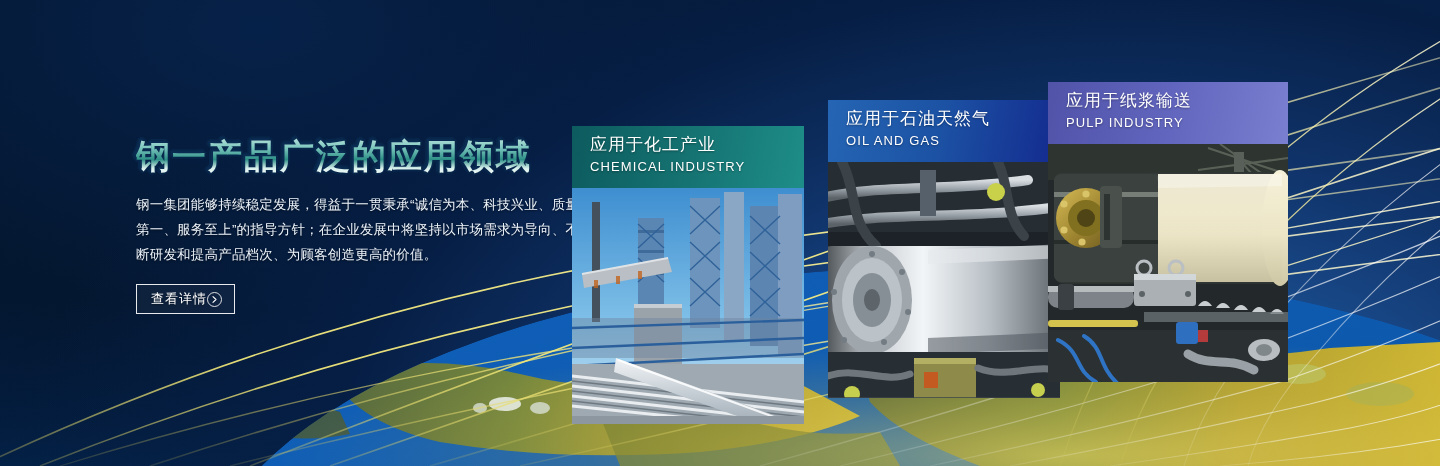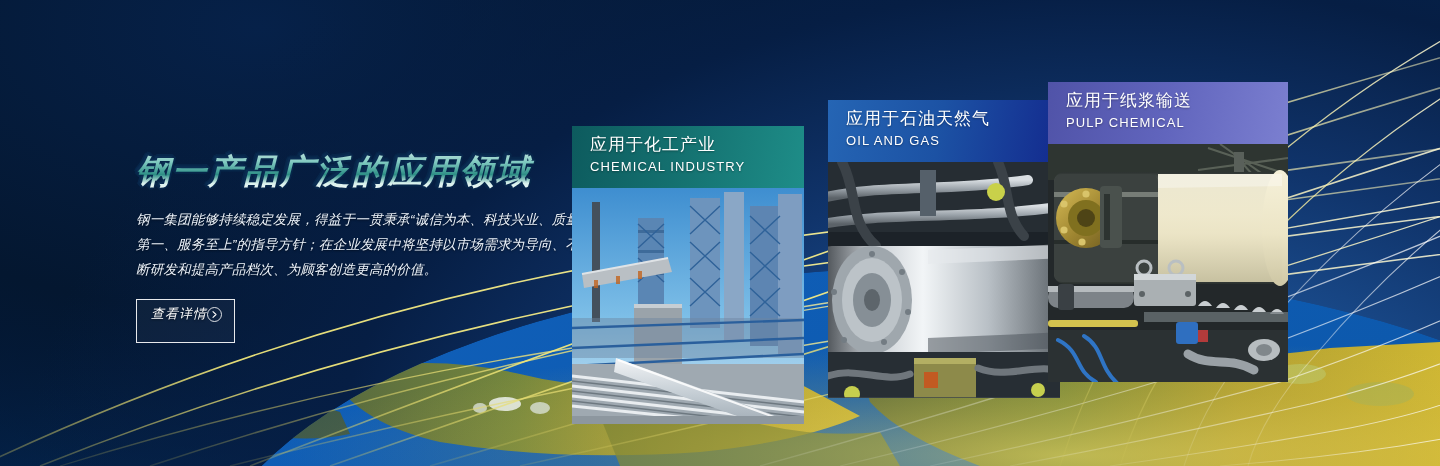--- a/index.html
+++ b/index.html
@@ -22,21 +22,21 @@
   
   .arcs { position:absolute; inset:0; pointer-events:none; }
 
   
   .globe-wrap {
     position:absolute; left:0; bottom:0; width:1440px; height:210px;
     pointer-events:none; overflow:hidden;
   }
 
   
-  .text-block { position:absolute; left:136px; top:149px; width:470px;font-style:italic; }
+  .text-block { position:absolute; left:136px; top:134px; width:470px; }
 
   .headline {
     font-size:34px; font-weight:bold; letter-spacing:2px;
     line-height:44px;
     background:linear-gradient(180deg,#cfe9e4 0%,#7fc9c0 30%,#2e8f86 58%,#d8f0ec 78%,#ffffff 100%);
     -webkit-background-clip:text; background-clip:text;
     -webkit-text-fill-color:transparent; color:transparent;
     text-shadow:0 0 0 rgba(0,0,0,0);
     filter:drop-shadow(1.6px 1.6px 0 #07264a) drop-shadow(-1.4px -1.4px 0 #0a2c52)
            drop-shadow(1.6px -1.4px 0 #07264a) drop-shadow(-1.4px 1.6px 0 #07264a);
@@ -46,21 +46,21 @@
   .desc {
     margin-top:14px;
     font-size:13.5px; line-height:25px; color:#eef4fb;
     letter-spacing:0.2px; width:452px;
     text-shadow:0 1px 2px rgba(0,0,0,.55);
   }
 
   .cta {
     margin-top:17px; display:inline-flex; align-items:center; 
     border:1px solid rgba(255,255,255,.9);
-    padding:5px 12px 19px 14px;
+    padding:5px 12px 5px 14px;
     color:#ffffff; font-size:13px; letter-spacing:1px;
     background:rgba(255,255,255,.04);
     text-shadow:0 1px 2px rgba(0,0,0,.5);
     cursor:pointer;
   }
   .cta .arrow-circle {
     width:15px; height:15px; border-radius:50%;
     border:1px solid rgba(255,255,255,.85);
     display:inline-flex; align-items:center; justify-content:center;
     flex:0 0 auto;
@@ -355,21 +355,21 @@
             <path d="M0 241 L232 241"></path>
         </g>
       </svg>
     </div>
   </div>
 
   <div class="card" id="card-pulp">
 
     <div class="head">
       <div class="cn">应用于纸浆输送</div>
-      <div class="en">PULP CHEMICAL</div>
+      <div class="en">PULP INDUSTRY</div>
     </div>
     <div class="photo">
       <svg viewBox="0 0 240 244" preserveAspectRatio="xMidYMid slice">
         <defs>
           <linearGradient id="rollG" x1="0" y1="0" x2="0" y2="1">
             <stop offset="0%" stop-color="#2c3230"></stop>
             <stop offset="18%" stop-color="#8d938c"></stop>
             <stop offset="38%" stop-color="#e9e6d6"></stop>
             <stop offset="62%" stop-color="#d7d2bc"></stop>
             <stop offset="86%" stop-color="#6c726b"></stop>

